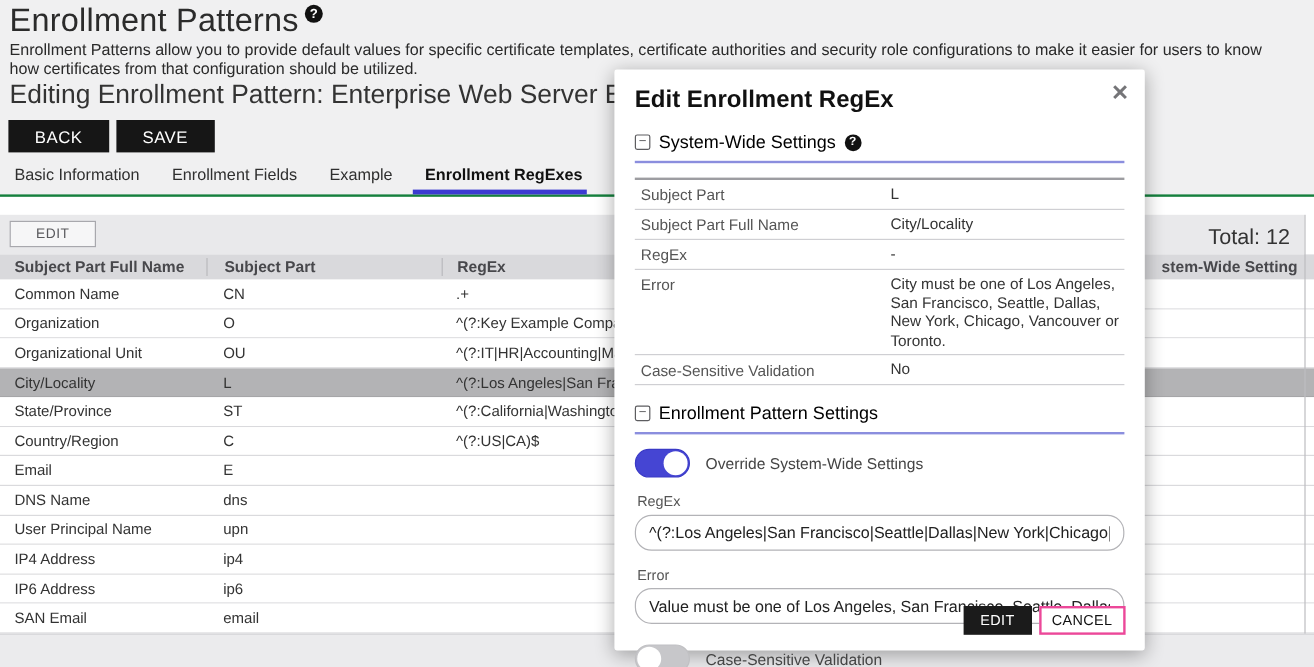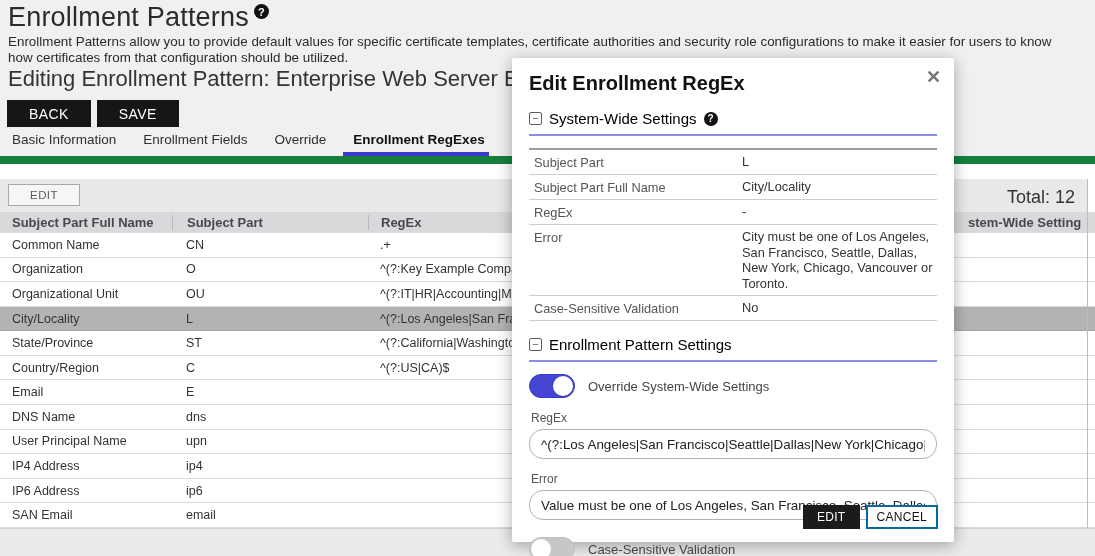--- a/index.html
+++ b/index.html
@@ -7,21 +7,21 @@
   body {
     font-family: "Liberation Sans", sans-serif;
     background: #ffffff;
     position: relative;
     overflow: hidden;
     color: #222;
   }
   
   .page-top {
     position: absolute; top:0; left:0; width:1095px; height:164px;
-    background:#f0f0f1; border-bottom:8px solid #15803d;
+    background:#f0f0f1; border-bottom:2px solid #15803d;
   }
   .title-row { position:absolute; top:2px; left:8px; display:flex; align-items:flex-start; gap:5px; }
   .page-title { font-size:27px; font-weight:400; color:#2b2b2b; letter-spacing:.2px; }
   .help-icon {
     display:inline-flex; align-items:center; justify-content:center;
     width:15px; height:15px; border-radius:50%; background:#111; color:#fff;
     font-size:11px; font-weight:bold; margin-top:2px;
   }
   .page-desc {
     position:absolute; top:34px; left:8px; width:1062px;
@@ -136,42 +136,42 @@
   .modal-input {
     width:100%; height:30px; border:1px solid #b3b3b7; border-radius:14px;
     padding:0 11px; font-size:13.4px; color:#222; font-family:inherit; background:#fff;
   }
   .modal-btns { position:absolute; right:16px; bottom:13px; display:flex; gap:6px; }
   .modal-btn-edit {
     background:#1b1b1b; color:#fff; border:none; height:24px; padding:0 14px;
     font-size:12px; font-family:inherit; letter-spacing:.3px; cursor:pointer;
   }
   .modal-btn-cancel {
-    background:#fff; color:#111; border:2px solid #0369a1; height:24px; padding:0 9px;
+    background:#fff; color:#111; border:2px solid #ec4899; height:24px; padding:0 9px;
     font-size:12px; font-family:inherit; letter-spacing:.3px; cursor:pointer;
   }
 </style>
 </head>
 <body>
 
 <div class="page-top">
   <div class="title-row">
     <div class="page-title">Enrollment Patterns</div>
     <div class="help-icon">?</div>
   </div>
   <div class="page-desc">Enrollment Patterns allow you to provide default values for specific certificate templates, certificate authorities and security role configurations to make it easier for users to know how certificates from that configuration should be utilized.</div>
   <div class="editing-heading">Editing Enrollment Pattern: Enterprise Web Server EP2</div>
   <div class="action-btn-row">
     <button class="btn-dark">BACK</button>
     <button class="btn-dark">SAVE</button>
   </div>
   <div class="tab-bar">
       <div class="tab">Basic Information</div>
       <div class="tab">Enrollment Fields</div>
-      <div class="tab">Override</div>
+      <div class="tab">Example</div>
       <div class="tab active">Enrollment RegExes</div>
       <div class="tab">Enrollment De</div>
     </div>
 </div>
 
 <div class="toolbar">
   <button class="toolbar-edit-btn">EDIT</button>
   <div class="total-label">Total: 12</div>
 </div>
 

